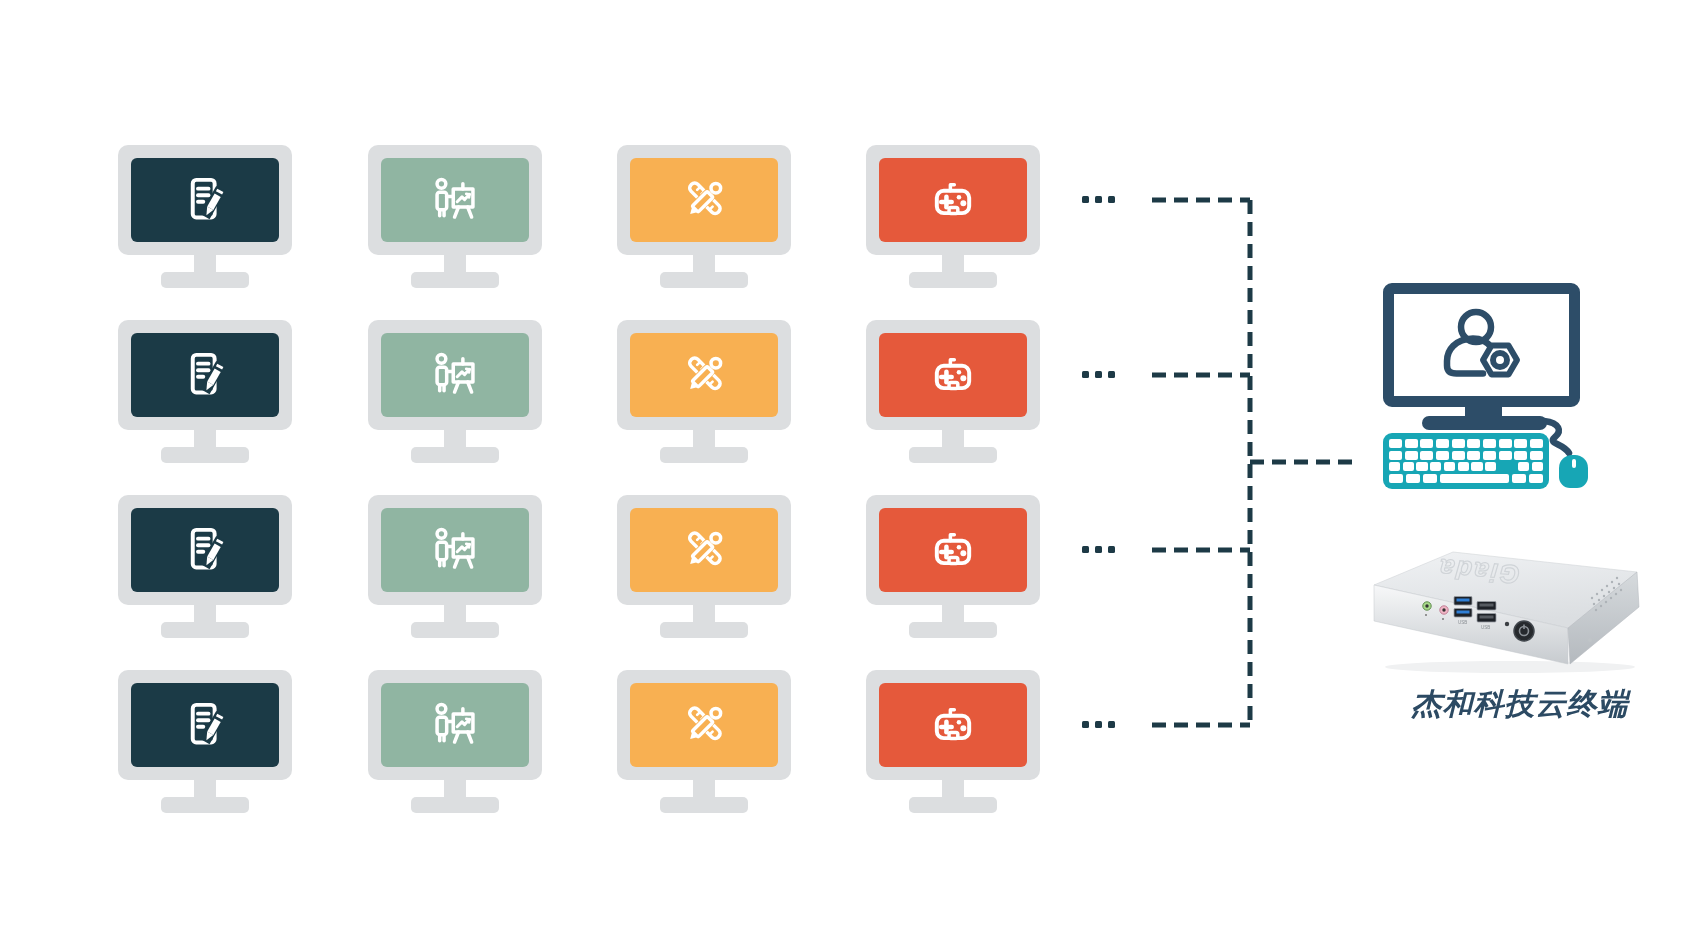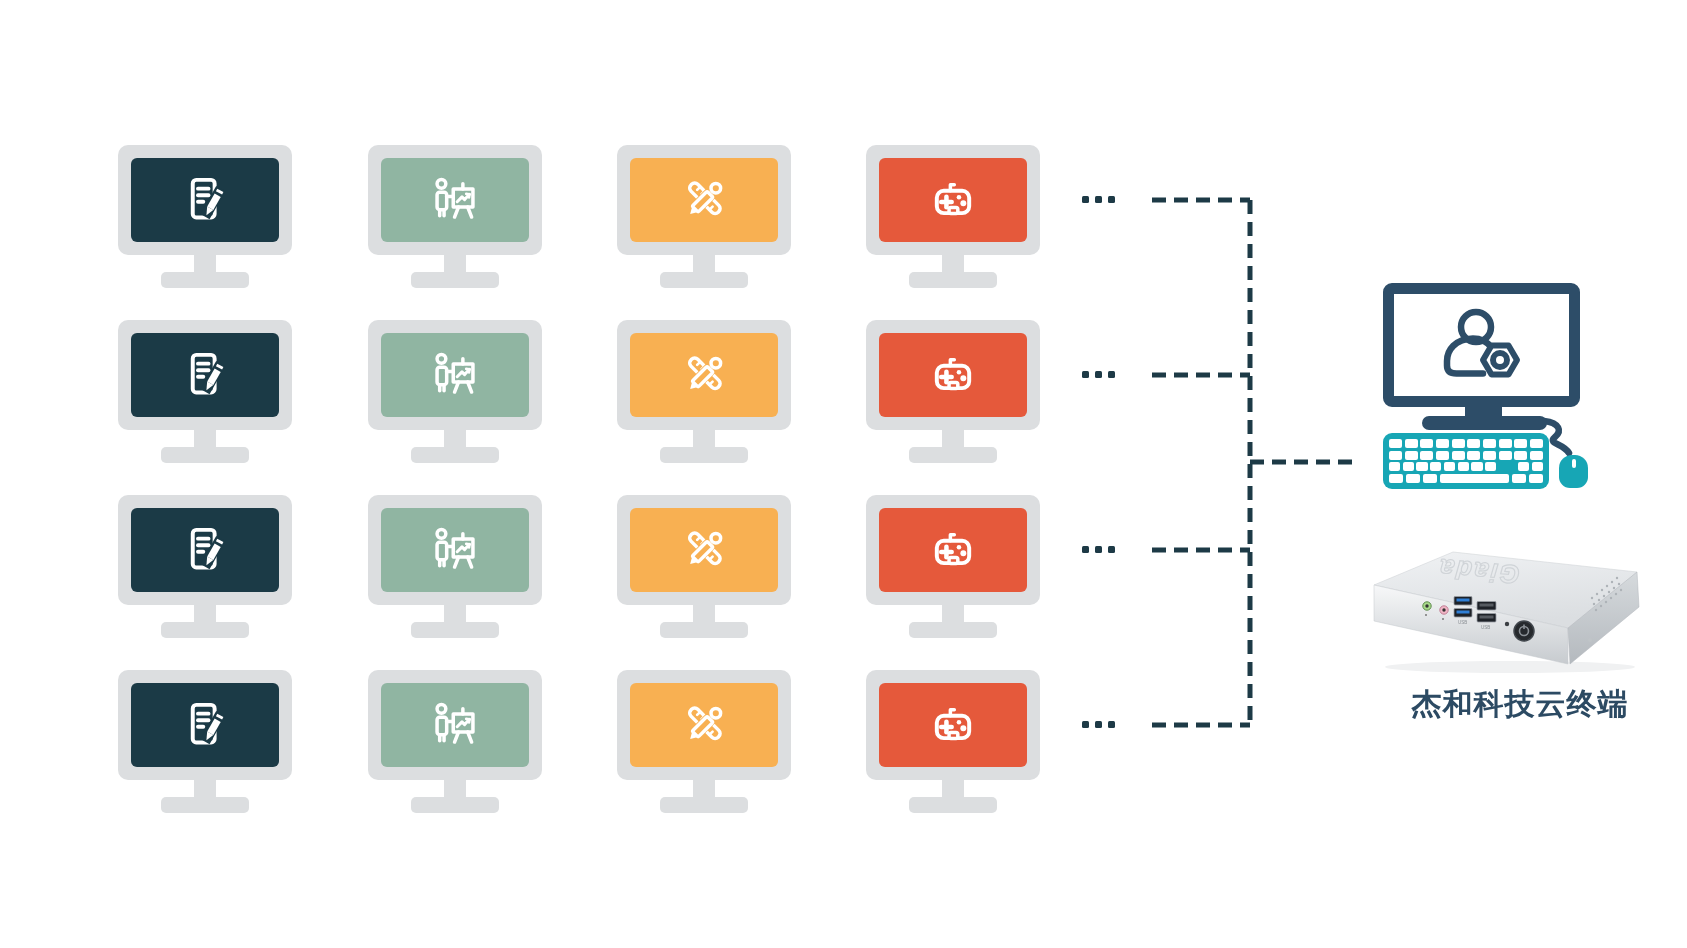--- a/index.html
+++ b/index.html
@@ -27,21 +27,21 @@
   #keyboard{position:absolute;left:1383px;top:433px;width:166px;height:56px;box-sizing:border-box;
             background:#17a6b5;border-radius:9px;padding:6px 6px;display:flex;flex-direction:column;gap:2.5px;}
   .kb-row{display:flex;gap:2.5px;flex:1;}
   .kb-key{background:#fff;border-radius:2px;display:block;}
   .kb-gap{display:block;}
   #mouse{position:absolute;left:1559px;top:455px;width:29px;height:33px;background:#17a6b5;
          border-radius:13px 13px 11px 11px;}
   #mouse .wheel{position:absolute;left:12.5px;top:4px;width:4px;height:9px;background:#fff;border-radius:2px;}
   #minipc{position:absolute;left:1370px;top:540px;}
   #caption{position:absolute;left:1370px;top:684px;width:300px;text-align:center;
-           font-size:30px;font-weight:bold;color:#2c4a63;letter-spacing:1px;}
+           font-size:30px;font-weight:bold;color:#2c4a63;letter-spacing:1px;font-style:italic;}
 </style>
 </head>
 <body>
 
 <div id="canvas">
 
   <svg width="0" height="0" style="position:absolute" aria-hidden="true">
     <defs>
       <symbol id="document-edit-icon" viewBox="0 0 64 64">
         <g stroke="#fff" stroke-width="4.5" fill="none" stroke-linecap="round" stroke-linejoin="round">

